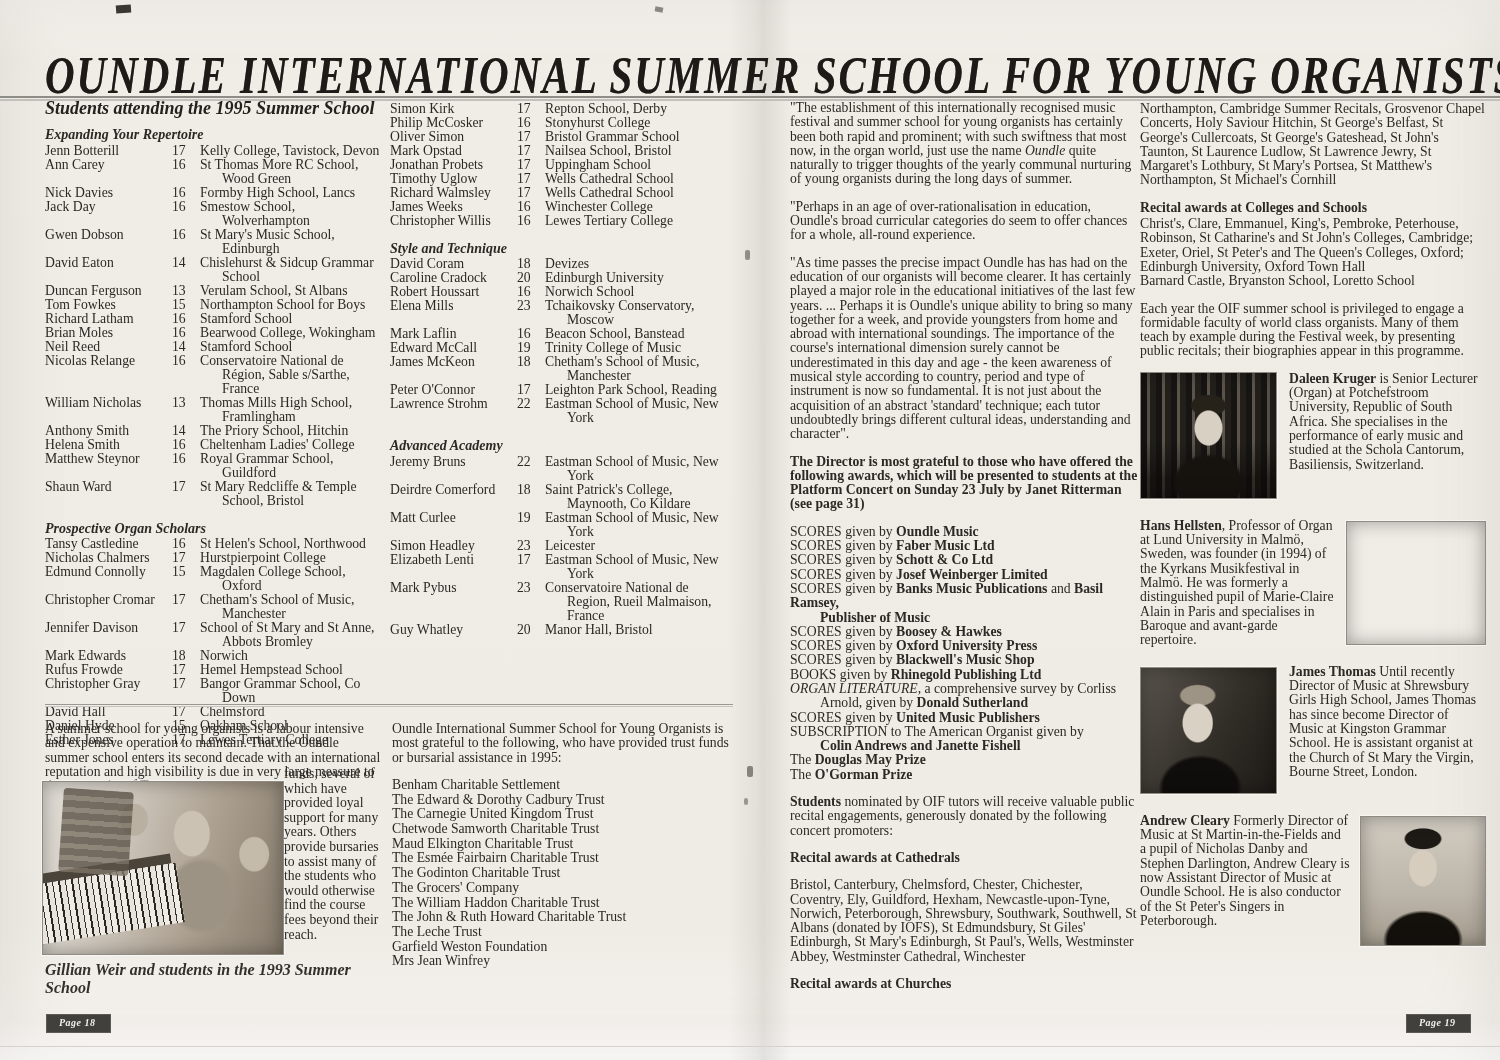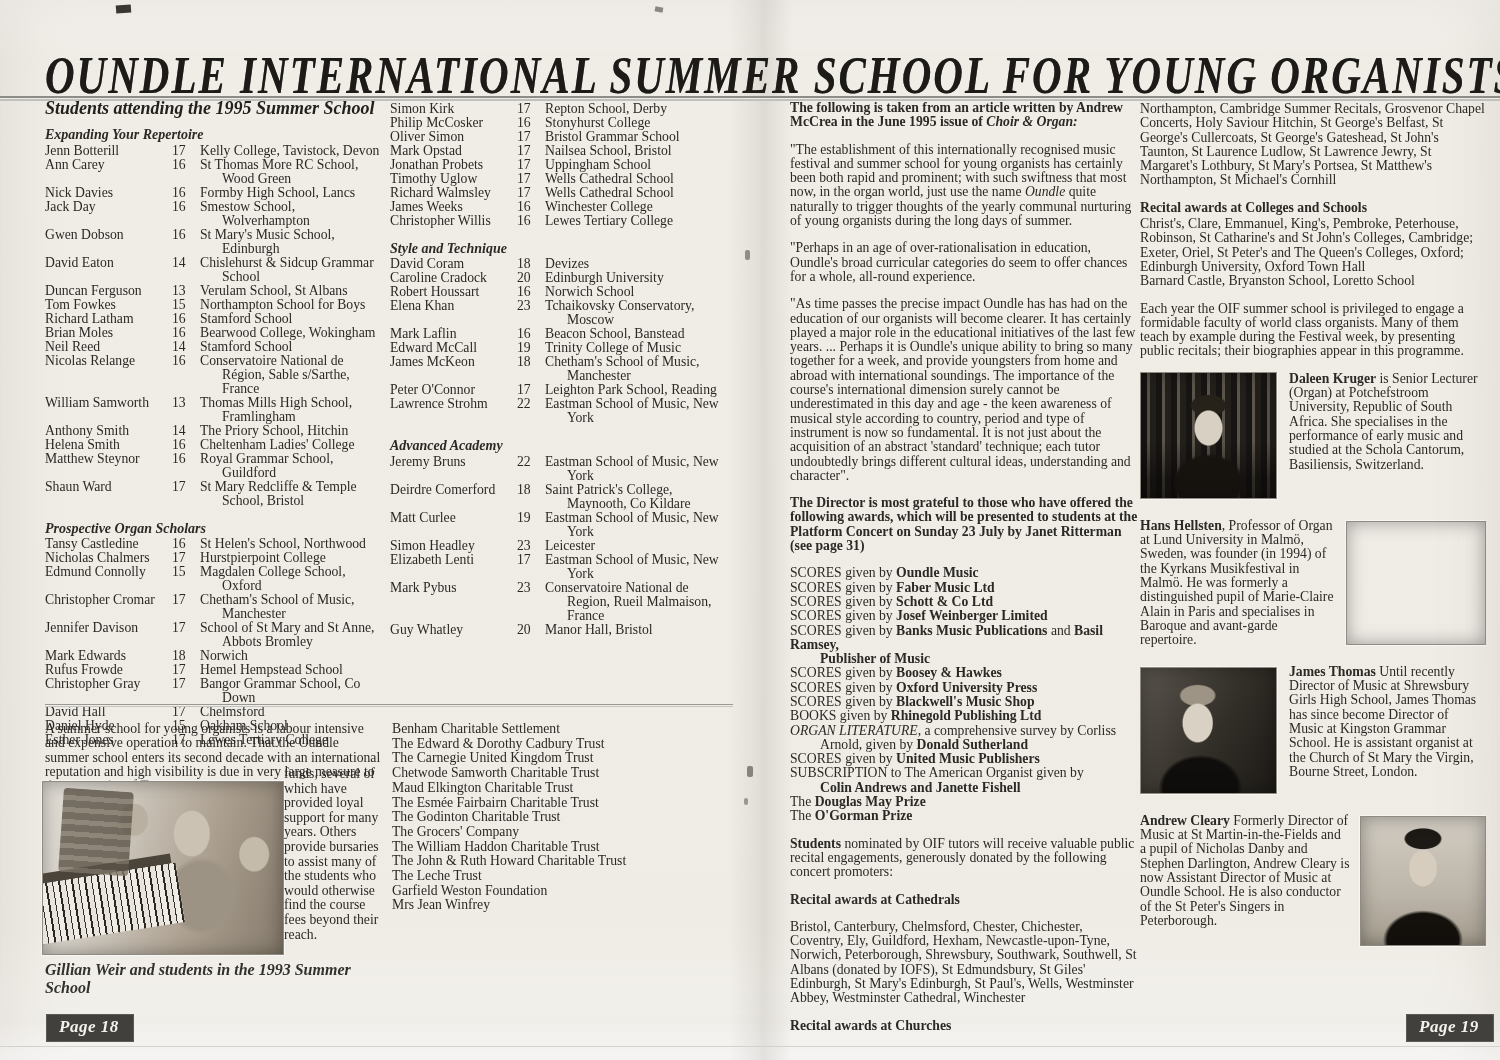--- a/index.html
+++ b/index.html
@@ -91,21 +91,21 @@
   .p-cleary{float:right;width:124px;height:128px;margin:2px 0 4px 10px;
     background:
       radial-gradient(ellipse 23px 30px at 50% 40%, #d6cdbe 0 58%, rgba(0,0,0,0) 63%),
       radial-gradient(ellipse 30px 17px at 50% 17%, #1d1a16 0 58%, rgba(0,0,0,0) 64%),
       radial-gradient(ellipse 54px 40px at 50% 96%, #14110d 0 66%, rgba(0,0,0,0) 74%),
       linear-gradient(180deg,#d2ccc2 0,#bcb5a9 60%,#a49c8e 100%);}
   .tutor{overflow:hidden;margin-bottom:16px;}
   .tutor p{margin:0;}
   
   .badge{position:absolute;top:1015px;background:#41403c;color:#f4f2ec;
-    font-size:17px;font-weight:bold;font-style:italic;padding:2px 14px 4px 12px;
+    font-size:10px;font-weight:bold;font-style:italic;padding:2px 14px 4px 12px;
     letter-spacing:.5px;box-shadow:0 0 0 1px #5c5a55;}
   .badge-left{left:47px;}
   .badge-right{left:1407px;}
   .mark{position:absolute;background:#26241f;}
   .m1{left:116px;top:5px;width:15px;height:8px;transform:rotate(-4deg);opacity:.9;}
   .m2{left:655px;top:7px;width:8px;height:5px;opacity:.5;transform:rotate(10deg);}
   .m3{left:745px;top:250px;width:5px;height:10px;opacity:.45;border-radius:2px;}
   .m4{left:747px;top:766px;width:6px;height:11px;opacity:.5;border-radius:2px;}
   .m5{left:744px;top:798px;width:4px;height:7px;opacity:.4;border-radius:2px;}
   .edge-line{position:absolute;left:0;top:1046px;width:1500px;height:1px;background:#d5d2cc;}
@@ -197,21 +197,21 @@
             <span class="sschool">Stamford School</span>
           </div>
 
           <div class="srow">
             <span>Nicolas Relange</span>
             <span>16</span>
             <span class="sschool">Conservatoire National de Région, Sable s/Sarthe, France</span>
           </div>
 
           <div class="srow">
-            <span>William Samworth</span>
+            <span>William Nicholas</span>
             <span>13</span>
             <span class="sschool">Thomas Mills High School, Framlingham</span>
           </div>
 
           <div class="srow">
             <span>Anthony Smith</span>
             <span>14</span>
             <span class="sschool">The Priory School, Hitchin</span>
           </div>
 
@@ -382,21 +382,21 @@
             <span class="sschool">Edinburgh University</span>
           </div>
 
           <div class="srow">
             <span>Robert Houssart</span>
             <span>16</span>
             <span class="sschool">Norwich School</span>
           </div>
 
           <div class="srow">
-            <span>Elena Khan</span>
+            <span>Elena Mills</span>
             <span>23</span>
             <span class="sschool">Tchaikovsky Conservatory, Moscow</span>
           </div>
 
           <div class="srow">
             <span>Mark Laflin</span>
             <span>16</span>
             <span class="sschool">Beacon School, Banstead</span>
           </div>
 
@@ -477,20 +477,21 @@
   <div class="hrule"></div>
 
   <section class="col bl-intro">
     <p>A summer school for young organists is a labour intensive and expensive operation to maintain.  That the Oundle summer school enters its second decade with an international reputation and high visibility is due in very large measure to the generosity of Trust</p>
   </section>
   <div class="photo organ-photo"></div>
   <div class="bl-beside">funds, several of which have provided loyal support for many years.  Others provide bursaries to assist many of the students who would otherwise find the course fees beyond their reach.</div>
   <div class="bl-caption">Gillian Weir and students in the 1993 Summer School</div>
 
   <section class="col trusts">
+    <p>Oundle International Summer School for Young Organists is most grateful to the following, who have provided trust funds or bursarial assistance in 1995:</p>
     <div>
 
         <div class="trust-line">Benham Charitable Settlement</div>
 
         <div class="trust-line">The Edward &amp; Dorothy Cadbury Trust</div>
 
         <div class="trust-line">The Carnegie United Kingdom Trust</div>
 
         <div class="trust-line">Chetwode Samworth Charitable Trust</div>
 
@@ -508,21 +509,20 @@
 
         <div class="trust-line">The Leche Trust</div>
 
         <div class="trust-line">Garfield Weston Foundation</div>
 
         <div class="trust-line">Mrs Jean Winfrey</div>
       </div>
   </section>
 
   <section class="col col3">
-    <p><span class="b">The following is taken from an article written by Andrew McCrea in the June 1995 issue of </span><span class="bi">Choir &amp; Organ:</span></p>
     <p><span>"The establishment of this internationally recognised music festival and summer school for young organists has certainly been both rapid and prominent;  with such swiftness that most now, in the organ world, just use the name </span><span class="i">Oundle</span><span> quite naturally to trigger thoughts of the yearly communal nurturing of young organists during the long days of summer.</span></p>
     <p>"Perhaps in an age of over-rationalisation in education, Oundle's broad curricular categories do seem to offer chances for a whole, all-round experience.</p>
     <p>"As time passes the precise impact Oundle has has had on the education of our organists will become clearer. It has certainly played a major role in the educational initiatives of the last few years.  ... Perhaps it is Oundle's unique ability to bring so many together for a week, and provide youngsters from home and abroad with international soundings.  The importance of the course's international dimension surely cannot be underestimated in this day and age - the keen awareness of musical style according to country, period and type of instrument is now so fundamental.  It is not just about the acquisition of an abstract 'standard' technique;  each tutor undoubtedly brings different cultural ideas, understanding and character".</p>
     <p class="b">The Director is  most grateful to those who have offered the following awards, which will be presented to students at the Platform Concert on Sunday 23 July by Janet Ritterman (see page 31)</p>
     <div class="awards">
 
         <div class="aline"><span>SCORES given by </span><span class="b">Oundle Music</span></div>
 
         <div class="aline"><span>SCORES given by </span><span class="b">Faber Music Ltd</span></div>
 

